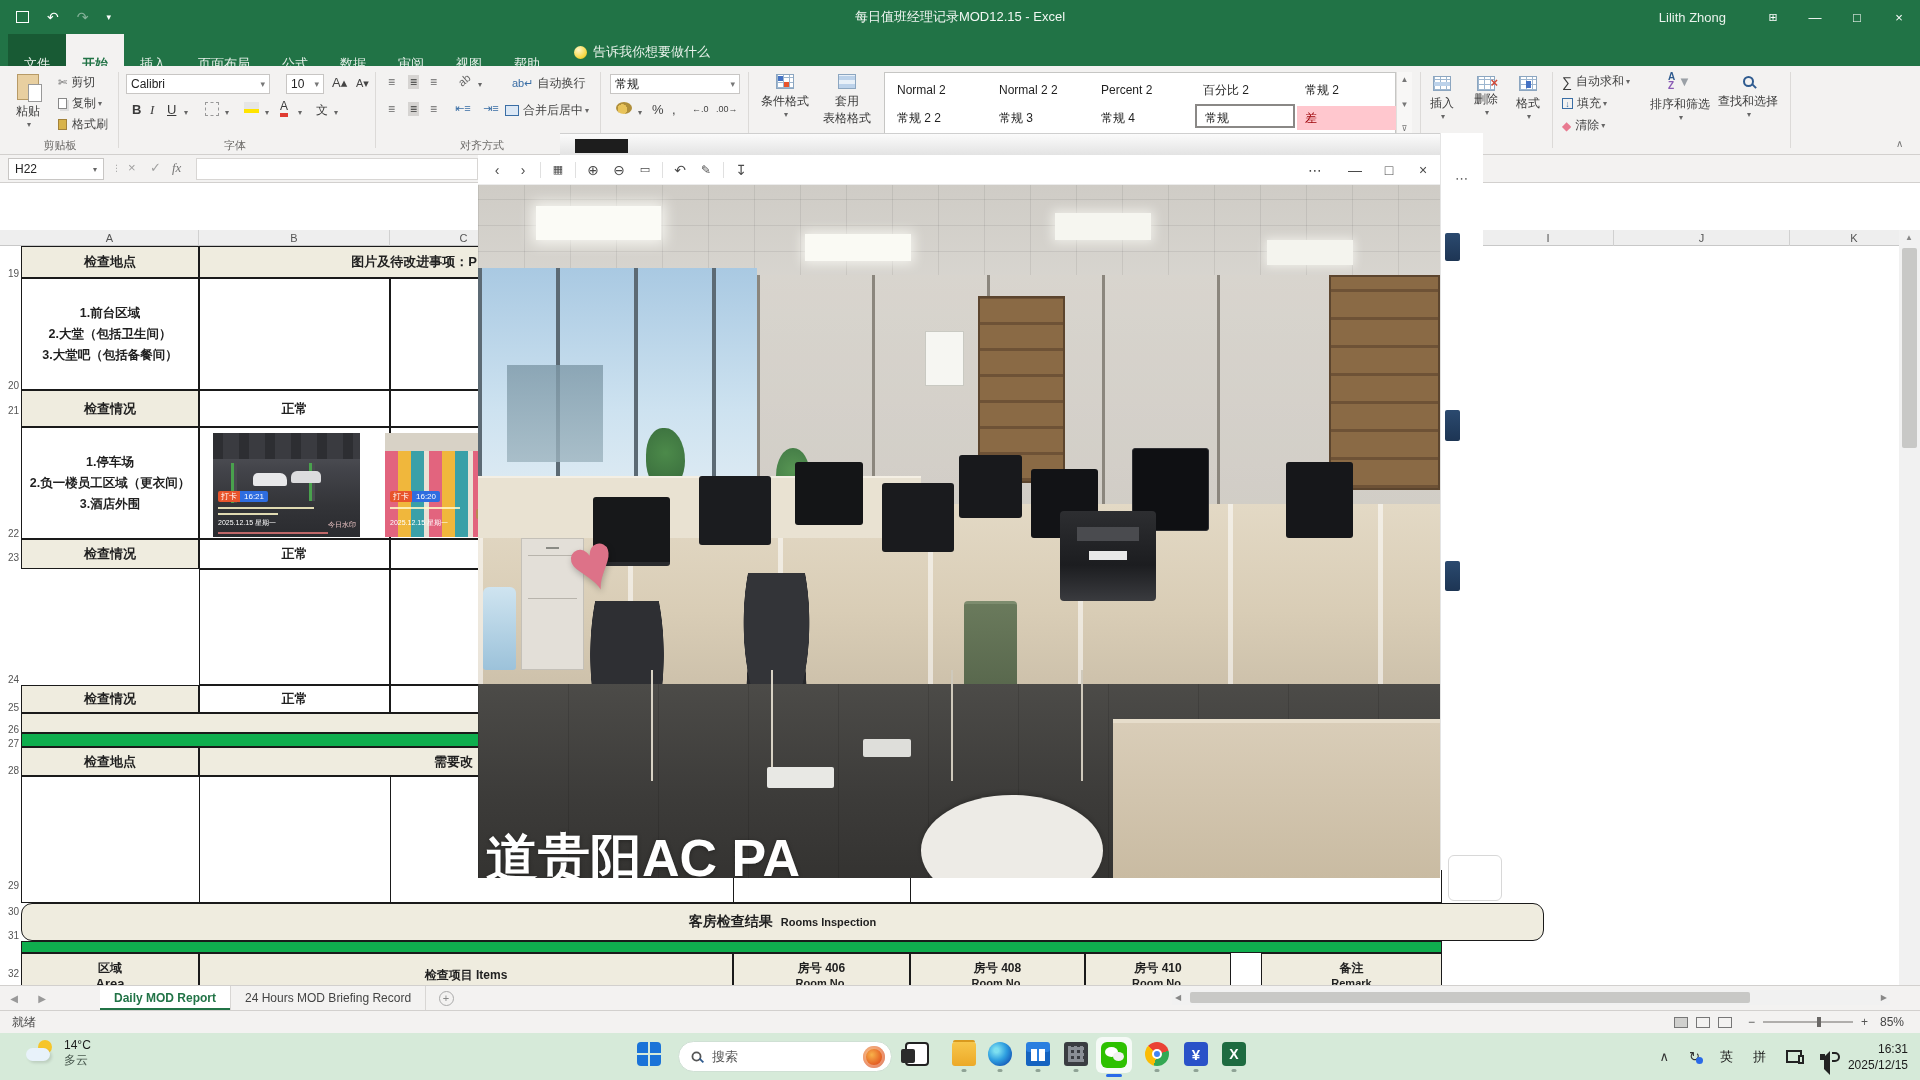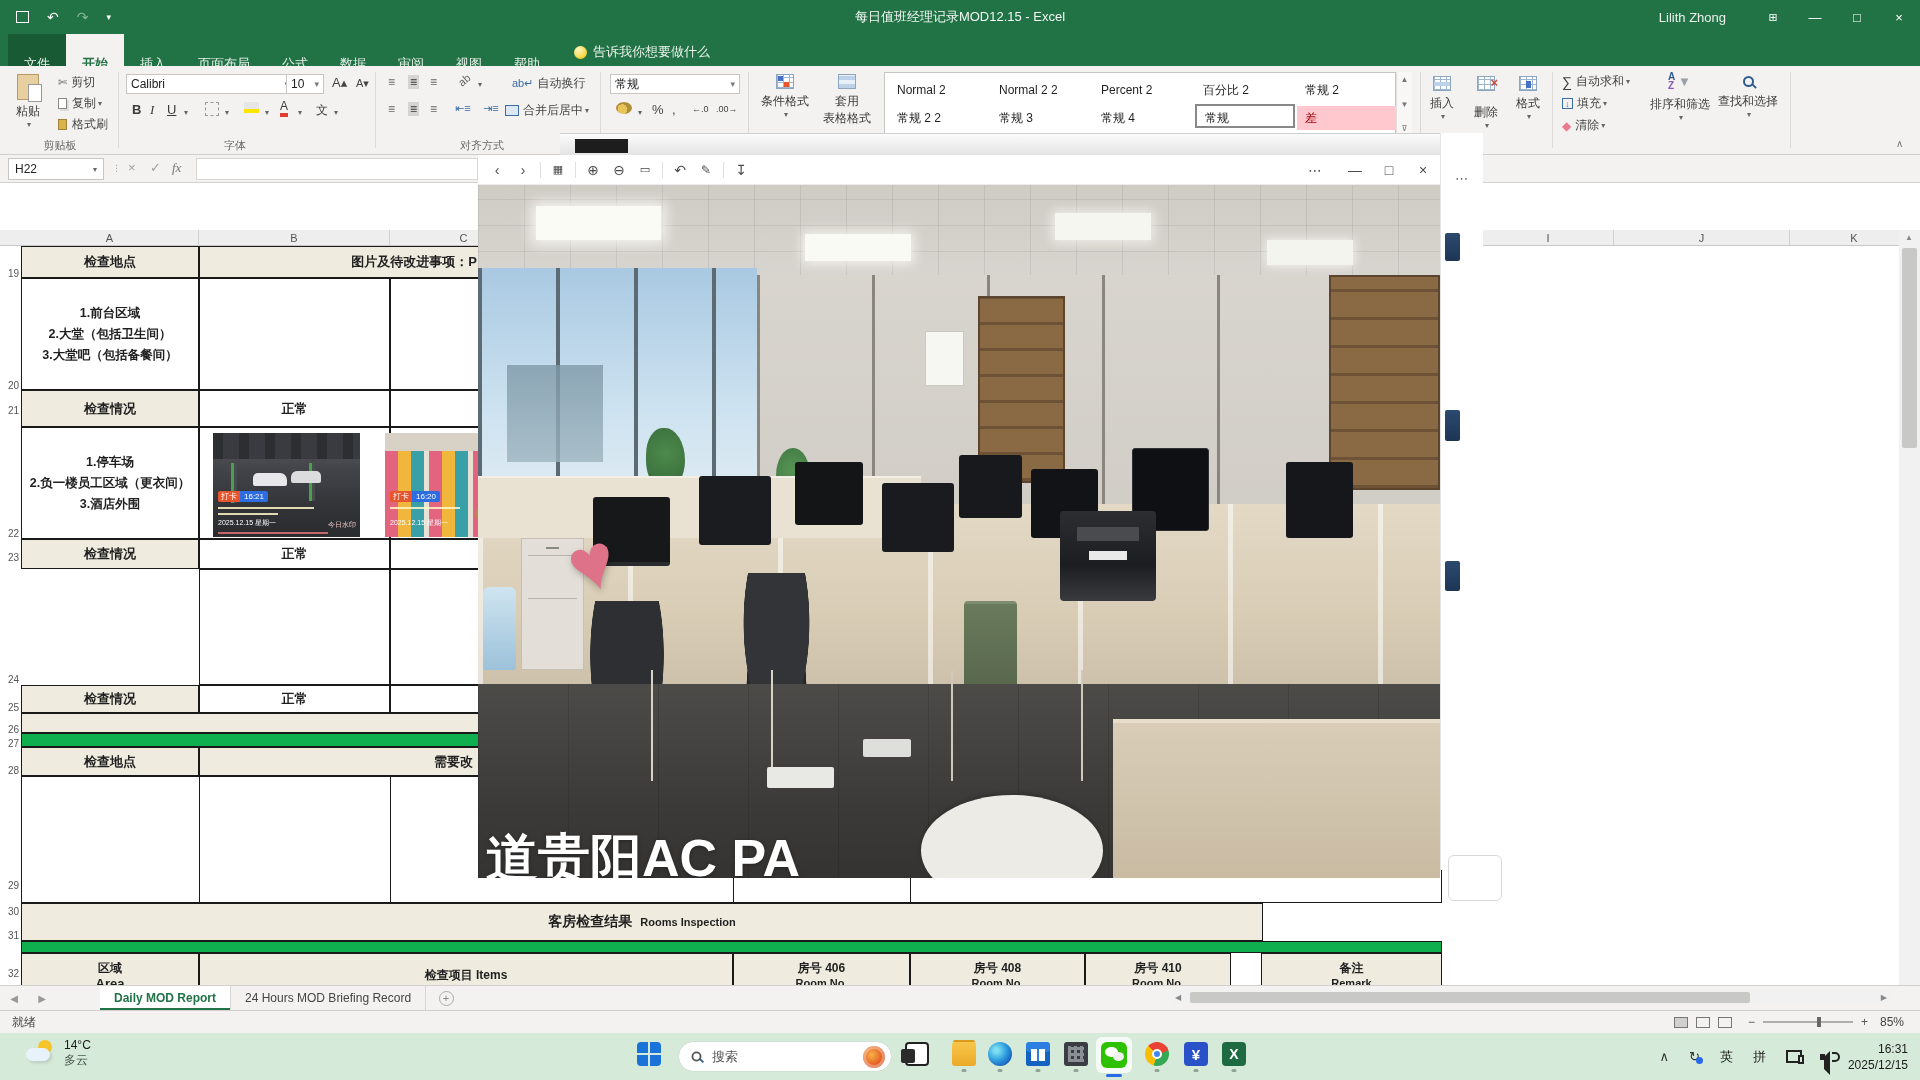--- a/index.html
+++ b/index.html
@@ -149,21 +149,21 @@
       <span class="mini" style="margin-left:5px;">复制</span>
         <span class="drop">▾</span>
     </div>
     <div class="flex" style="position:absolute;left:58px;top:50px;">
       <span style="width:9px;height:11px;background:#d8b34a;border:1px solid #a3823a;"></span>
       <span class="mini" style="margin-left:5px;">格式刷</span>
     </div>
     <div class="glabel" style="left:30px;width:60px;">剪贴板</div>
     <div class="gsep" style="left:118px;"></div>
 
-    <div class="combo" style="position:absolute;left:126px;top:8px;width:168px;">
+    <div class="combo" style="position:absolute;left:126px;top:8px;width:144px;">
       <span>Calibri</span>
         <span class="arr">▾</span>
     </div>
     <div class="combo" style="position:absolute;left:286px;top:8px;width:38px;">
       <span>10</span>
         <span class="arr">▾</span>
     </div>
     <span class="ab" style="left:332px;top:9px;font-size:13px;color:#444;">A▴</span>
     <span class="ab" style="left:356px;top:11px;font-size:11px;color:#444;">A▾</span>
     <span class="ab" style="left:132px;top:36px;font-weight:bold;font-size:13px;">B</span>
@@ -251,21 +251,21 @@
       <div class="grid-ic" style="position:relative;">
           <div style="position:absolute;left:0;top:5px;width:100%;height:4px;background:#bcd2ea;"></div>
         </div>
       <span style="margin-top:4px;">插入</span>
         <span class="drop">▾</span>
     </div>
     <div class="bigbtn" style="left:1474px;top:10px;">
       <div class="grid-ic" style="position:relative;">
           <div style="position:absolute;right:-4px;top:-2px;color:#d14836;font-size:13px;font-weight:bold;">×</div>
         </div>
-      <span style="margin-top:13px;">删除</span>
+      <span style="margin-top:0;">删除</span>
         <span class="drop">▾</span>
     </div>
     <div class="bigbtn" style="left:1516px;top:10px;">
       <div class="grid-ic" style="position:relative;">
           <div style="position:absolute;left:6px;top:4px;width:5px;height:7px;background:#4472c4;"></div>
         </div>
       <span style="margin-top:4px;">格式</span>
         <span class="drop">▾</span>
     </div>
     <div class="gsep" style="left:1552px;"></div>
@@ -417,21 +417,21 @@
       <span class="bold" style="position:absolute;right:968px;font-size:13px;white-space:nowrap;">需要改</span>
     </div>
 
     <div class="ab" style="left:21px;top:593px;width:1421px;height:127px;border:1px solid #1a1a1a;background:#fff;">
       <div class="vline" style="left:177px;top:0;height:127px;"></div>
       <div class="vline" style="left:368px;top:0;height:127px;"></div>
       <div class="vline" style="left:711px;top:0;height:127px;"></div>
       <div class="vline" style="left:888px;top:0;height:127px;"></div>
     </div>
 
-    <div class="cell beige" style="left:21px;top:720px;width:1242px;height:38px;">
+    <div class="cell beige" style="left:21px;top:720px;width:1523px;height:38px;border-radius:11px;">
       <span class="bold" style="font-size:14px;">客房检查结果</span>
       <span style="font-size:11px;font-weight:bold;margin-left:8px;">Rooms Inspection</span>
     </div>
 
     <div class="grnband" style="left:21px;top:758px;width:1421px;height:12px;"></div>
 
     <div class="cell beige bold" style="left:21px;top:770px;width:178px;height:45px;flex-direction:column;font-size:12px;line-height:15px;">
       <span>区域</span>
         <span style="font-size:13px;">Area</span>
     </div>

